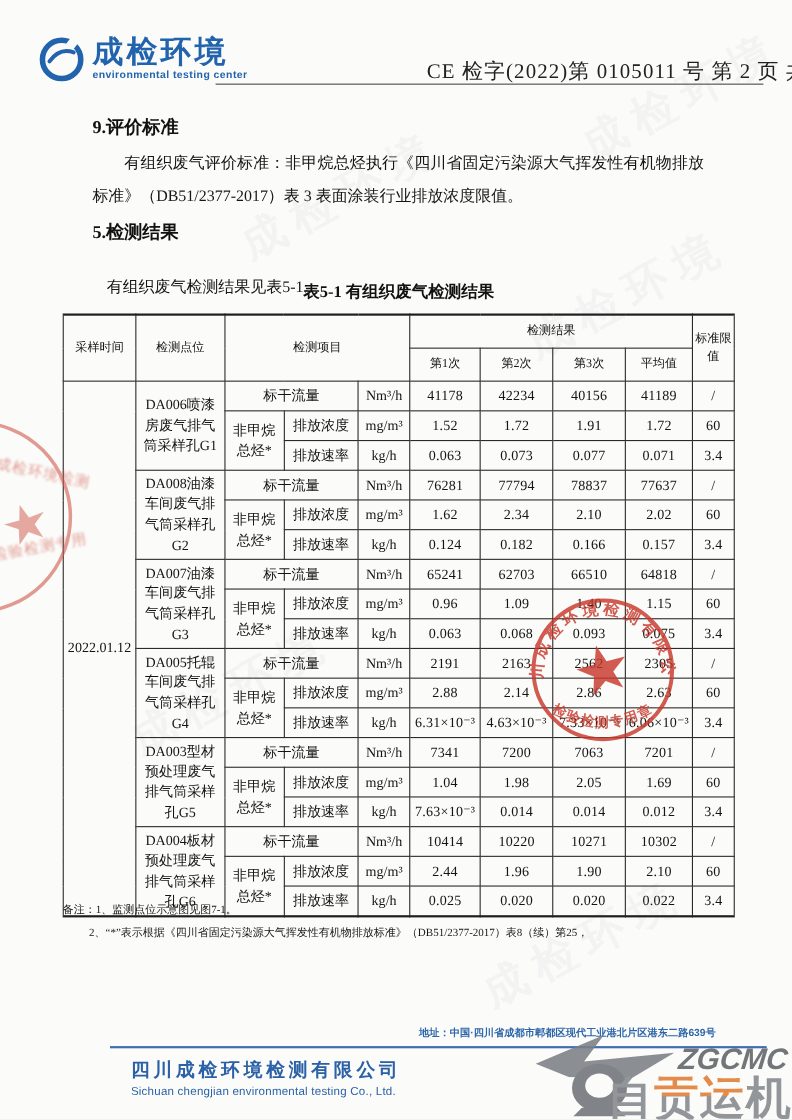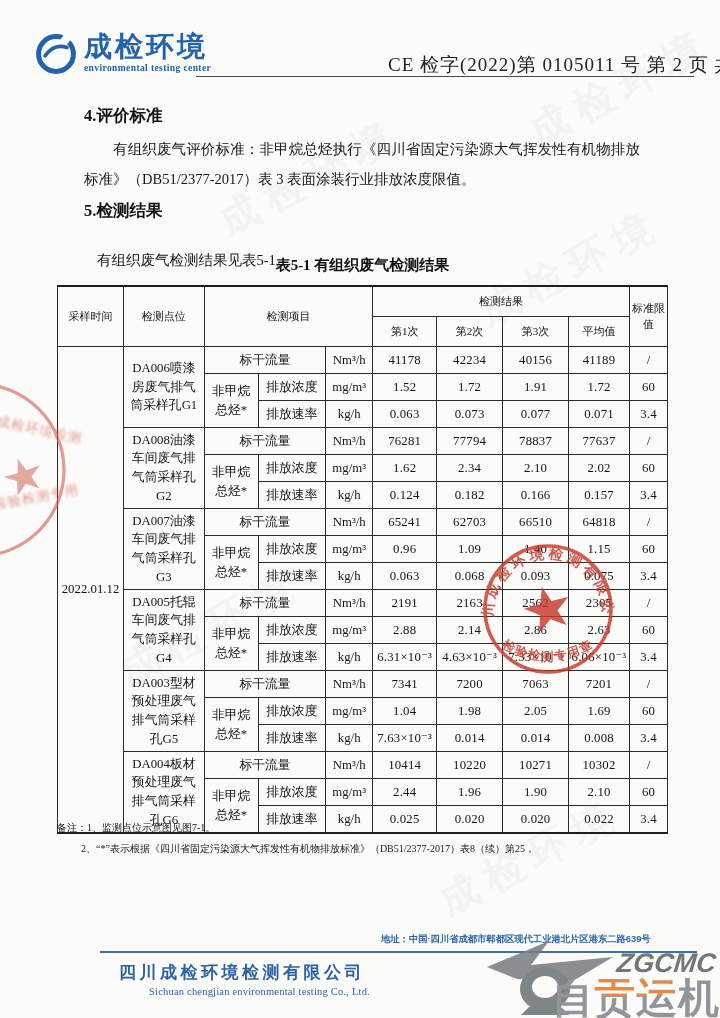--- a/index.html
+++ b/index.html
@@ -5,21 +5,21 @@
   html,body{margin:0;padding:0;background:#e8e8e6;}
   .page{position:relative;width:720px;height:1018px;background:#fbfbf9;margin:0 auto;overflow:hidden;
         font-family:"Liberation Serif","DejaVu Serif",serif;color:#1d1d1d;}
 
   
   .logo-wrap{position:absolute;left:34px;top:32px;display:flex;align-items:flex-start;}
   .logo-icon{width:44px;height:44px;}
   .logo-txt{margin-left:6px;}
   .logo-title{font-family:"Liberation Sans","DejaVu Sans",sans-serif;font-weight:bold;
               font-size:28px;line-height:30px;color:#2263ae;letter-spacing:3px;}
-  .logo-sub{font-family:Liberation Serif, serif;font-size:9.5px;color:#2263ae;
+  .logo-sub{font-family:Liberation Sans, sans-serif;font-size:9.5px;color:#2263ae;
             letter-spacing:.4px;margin-top:1px;font-weight:bold;}
   .doc-number{position:absolute;left:388px;top:52px;font-size:19px;color:#222;letter-spacing:1px;white-space:nowrap;}
   .header-rule{position:absolute;left:196px;top:76px;width:498px;height:1.4px;background:#4a4a4a;}
 
   
   .sec-title{position:absolute;left:84px;font-size:16.5px;font-weight:bold;color:#111;}
   .sec-para{position:absolute;left:84px;width:556px;font-size:14.5px;line-height:30px;
             text-indent:2em;color:#161616;text-align:justify;}
   .sec-para2{position:absolute;left:68px;width:556px;font-size:14.5px;color:#161616;text-indent:2em;margin-top:20px;}
   .tbl-caption{position:absolute;left:57px;width:611px;top:256px;text-align:center;
@@ -38,21 +38,21 @@
   td.val{font-size:12.6px;letter-spacing:.2px;}
 
   
   .notes{position:absolute;left:57px;top:817px;width:614px;font-size:10px;line-height:21px;color:#161616;}
   .notes .n2{padding-left:2.4em;}
 
   
   .footer-rule{position:absolute;left:100px;top:951px;width:597px;height:1.6px;background:#3f6db0;}
   .f-company{position:absolute;left:119px;top:961px;color:#2b62a7;}
   .f-cn{font-size:17px;font-weight:bold;letter-spacing:3.5px;font-family:"Liberation Serif","DejaVu Serif",serif;}
-  .f-en{font-family:Liberation Serif, serif;font-size:10.5px;margin-top:2px;letter-spacing:.2px;margin-left:30px;}
+  .f-en{font-family:Liberation Sans, sans-serif;font-size:10.5px;margin-top:2px;letter-spacing:.2px;}
   .f-addr{position:absolute;left:381px;top:932px;color:#2e66ab;
           font-family:"Liberation Sans","DejaVu Sans",sans-serif;font-size:9.3px;line-height:15px;font-weight:bold;}
 
   
   .brand{position:absolute;left:487px;top:933px;width:233px;height:82px;opacity:.88;}
   .brand-zg{position:absolute;right:4px;top:15px;font-family:"Liberation Sans","DejaVu Sans",sans-serif;
             font-style:italic;font-weight:bold;font-size:27px;color:#5f6468;letter-spacing:0;transform:skewX(-6deg);}
   .brand-main{position:absolute;right:0px;top:38px;font-family:"Liberation Sans","DejaVu Sans",sans-serif;
               font-weight:bold;font-size:41px;color:#83888c;letter-spacing:1px;white-space:nowrap;}
   .brand-main .hot{background:linear-gradient(180deg,#e07b32 46%,#83888c 46%);
@@ -90,21 +90,21 @@
       </svg>
     </div>
     <div class="logo-txt">
       <div class="logo-title">成检环境</div>
       <div class="logo-sub">environmental testing center</div>
     </div>
   </div>
   <div class="doc-number">CE 检字(2022)第 0105011 号  第 2 页 共 3 页</div>
   <div class="header-rule"></div>
 
-  <div class="sec-title" style="top:105px;">4.评价标准</div>
+  <div class="sec-title" style="top:105px;">9.评价标准</div>
   <div class="sec-para" style="top:134px;">有组织废气评价标准：非甲烷总烃执行《四川省固定污染源大气挥发性有机物排放标准》（DB51/2377-2017）表 3 表面涂装行业排放浓度限值。</div>
   <div class="sec-title" style="top:200px;">5.检测结果</div>
   <div class="sec-para2" style="top:231px;">有组织废气检测结果见表5-1。</div>
   <div class="tbl-caption">表5-1  有组织废气检测结果</div>
 
   <table class="results">
       <colgroup>
         <col style="width: 66px;">
         <col style="width: 81px;">
         <col style="width: 54px;">
@@ -268,21 +268,21 @@
           <td class="val">2.05</td>
           <td class="val">1.69</td>
           <td class="val">60</td>
         </tr>
         <tr>
           <td>排放速率</td>
           <td class="unit">kg/h</td>
           <td class="val">7.63×10⁻³</td>
           <td class="val">0.014</td>
           <td class="val">0.014</td>
-          <td class="val">0.008</td>
+          <td class="val">0.012</td>
           <td class="val">3.4</td>
         </tr>
         <tr>
           <td rowspan="3" class="point">DA004板材预处理废气排气筒采样孔G6</td>
           <td colspan="2">标干流量</td>
           <td class="unit">Nm³/h</td>
           <td class="val">10414</td>
           <td class="val">10220</td>
           <td class="val">10271</td>
           <td class="val">10302</td>

